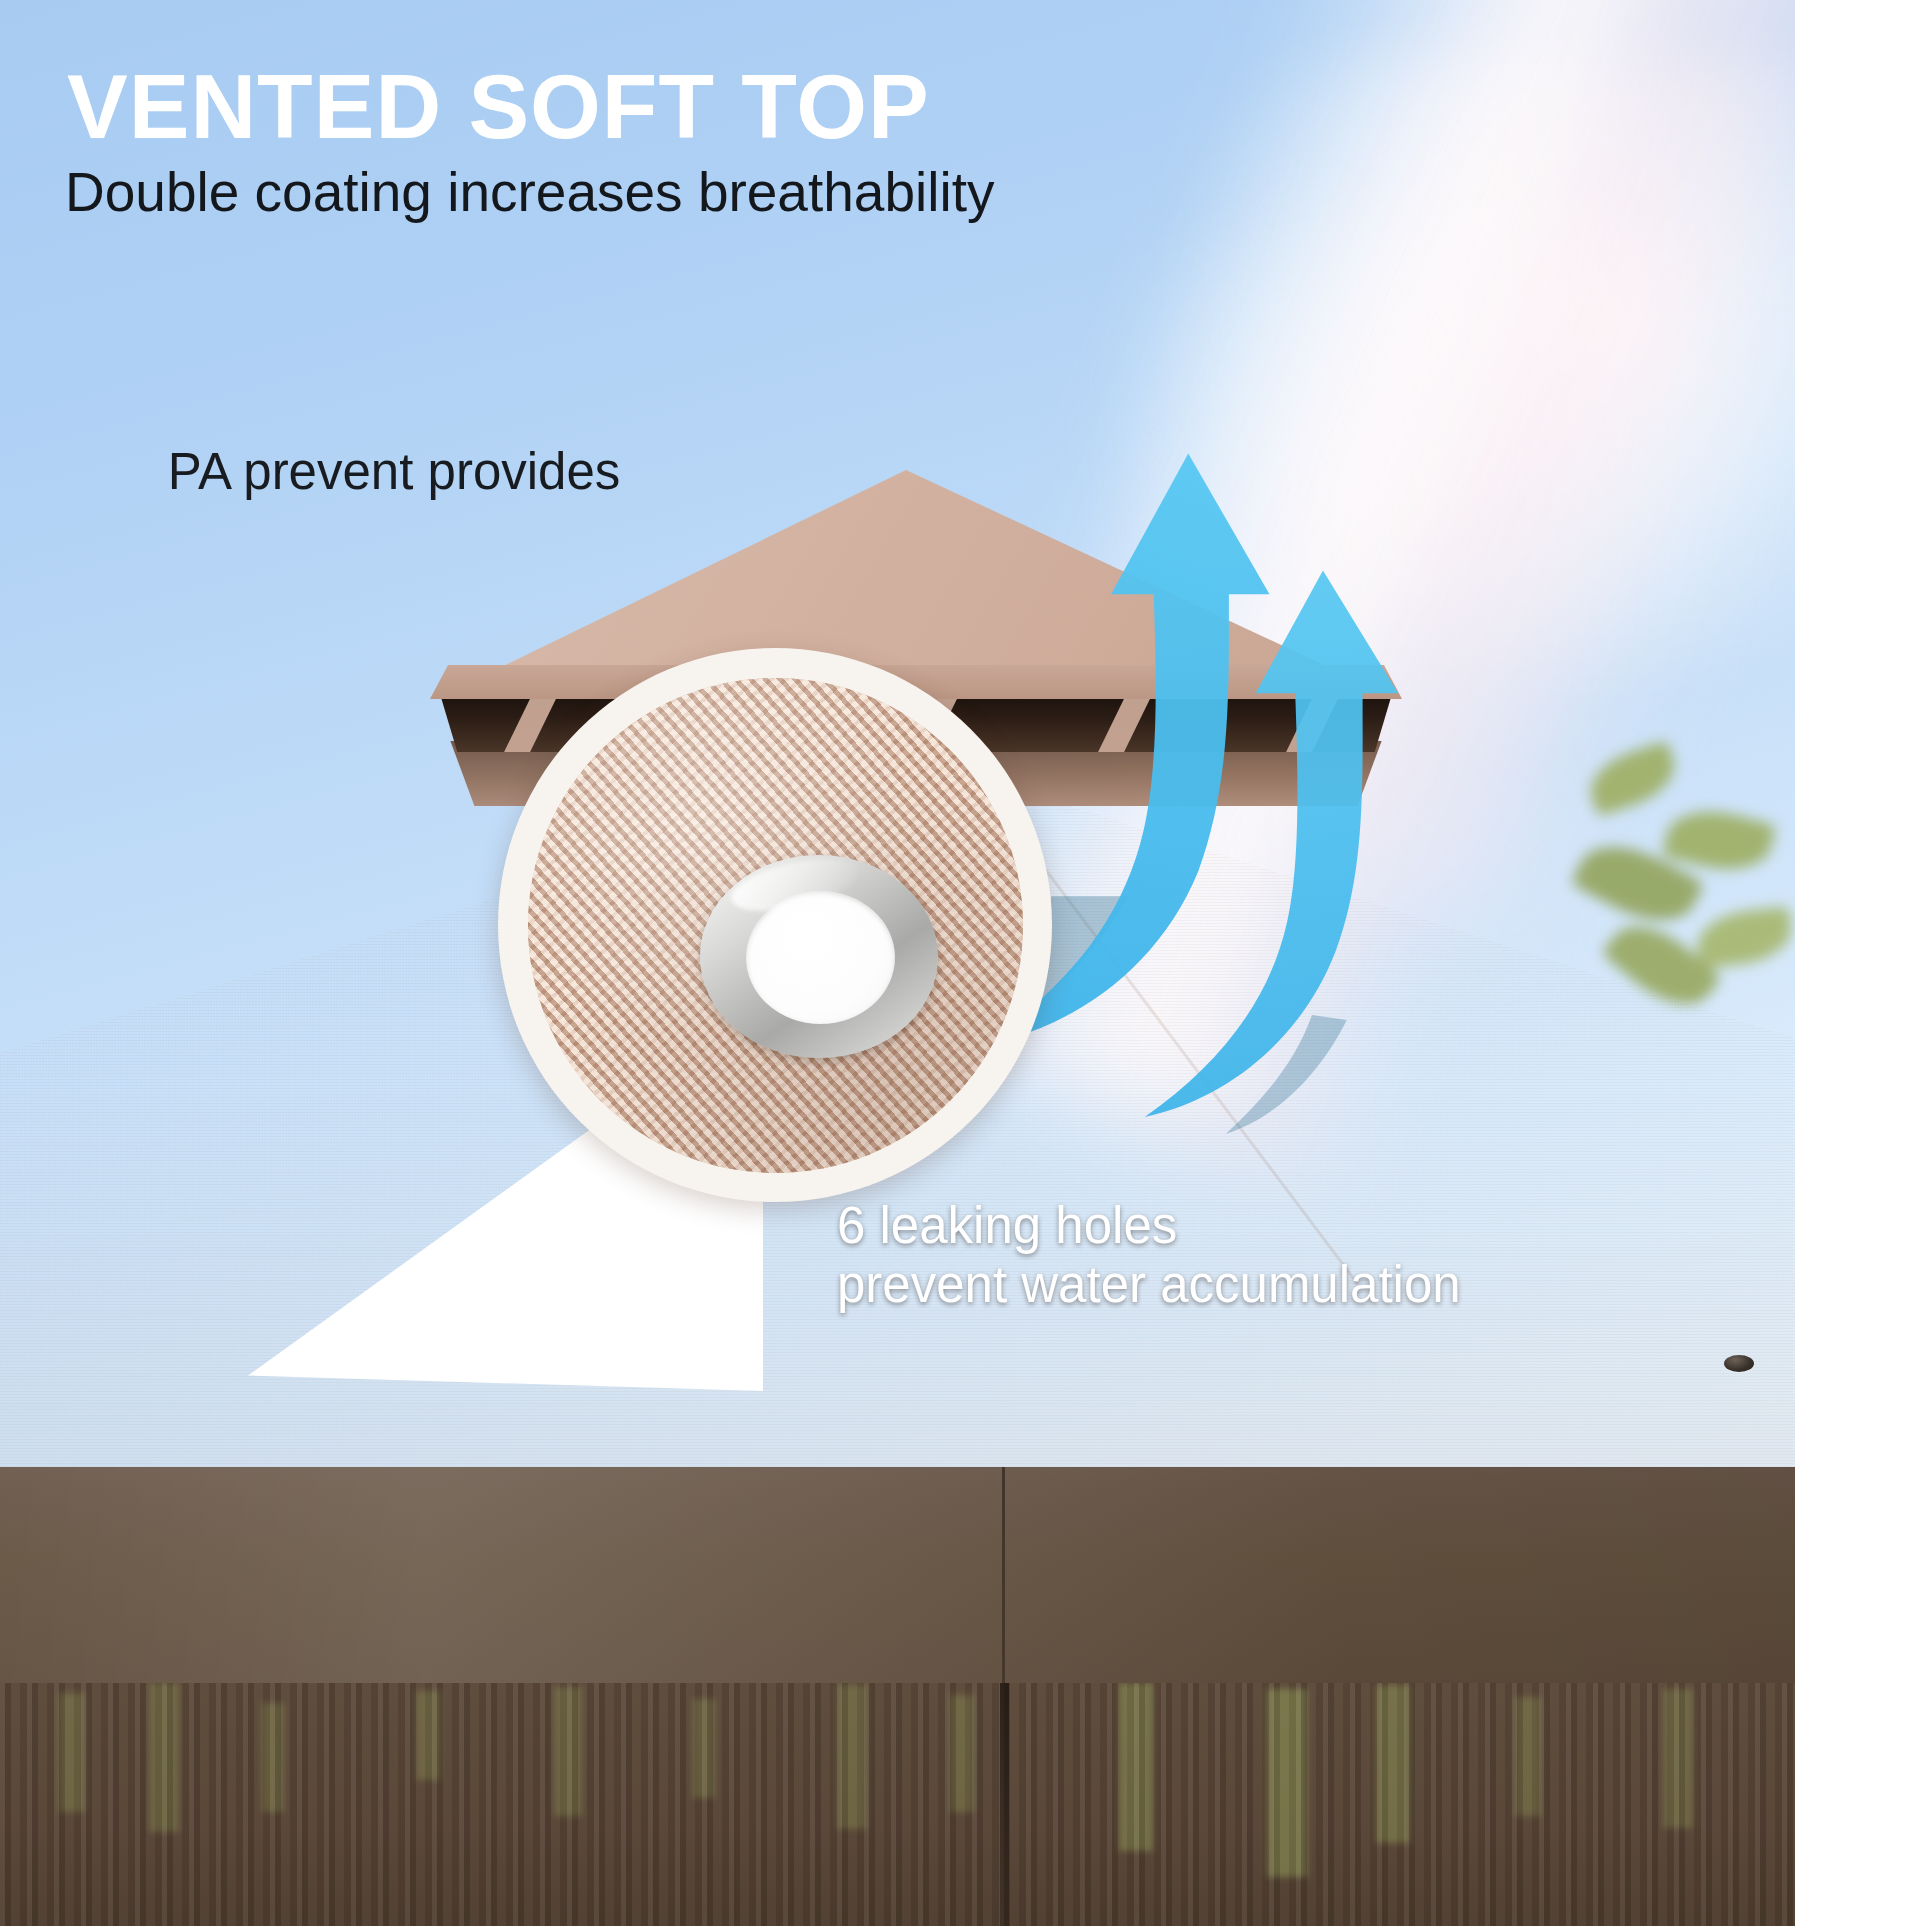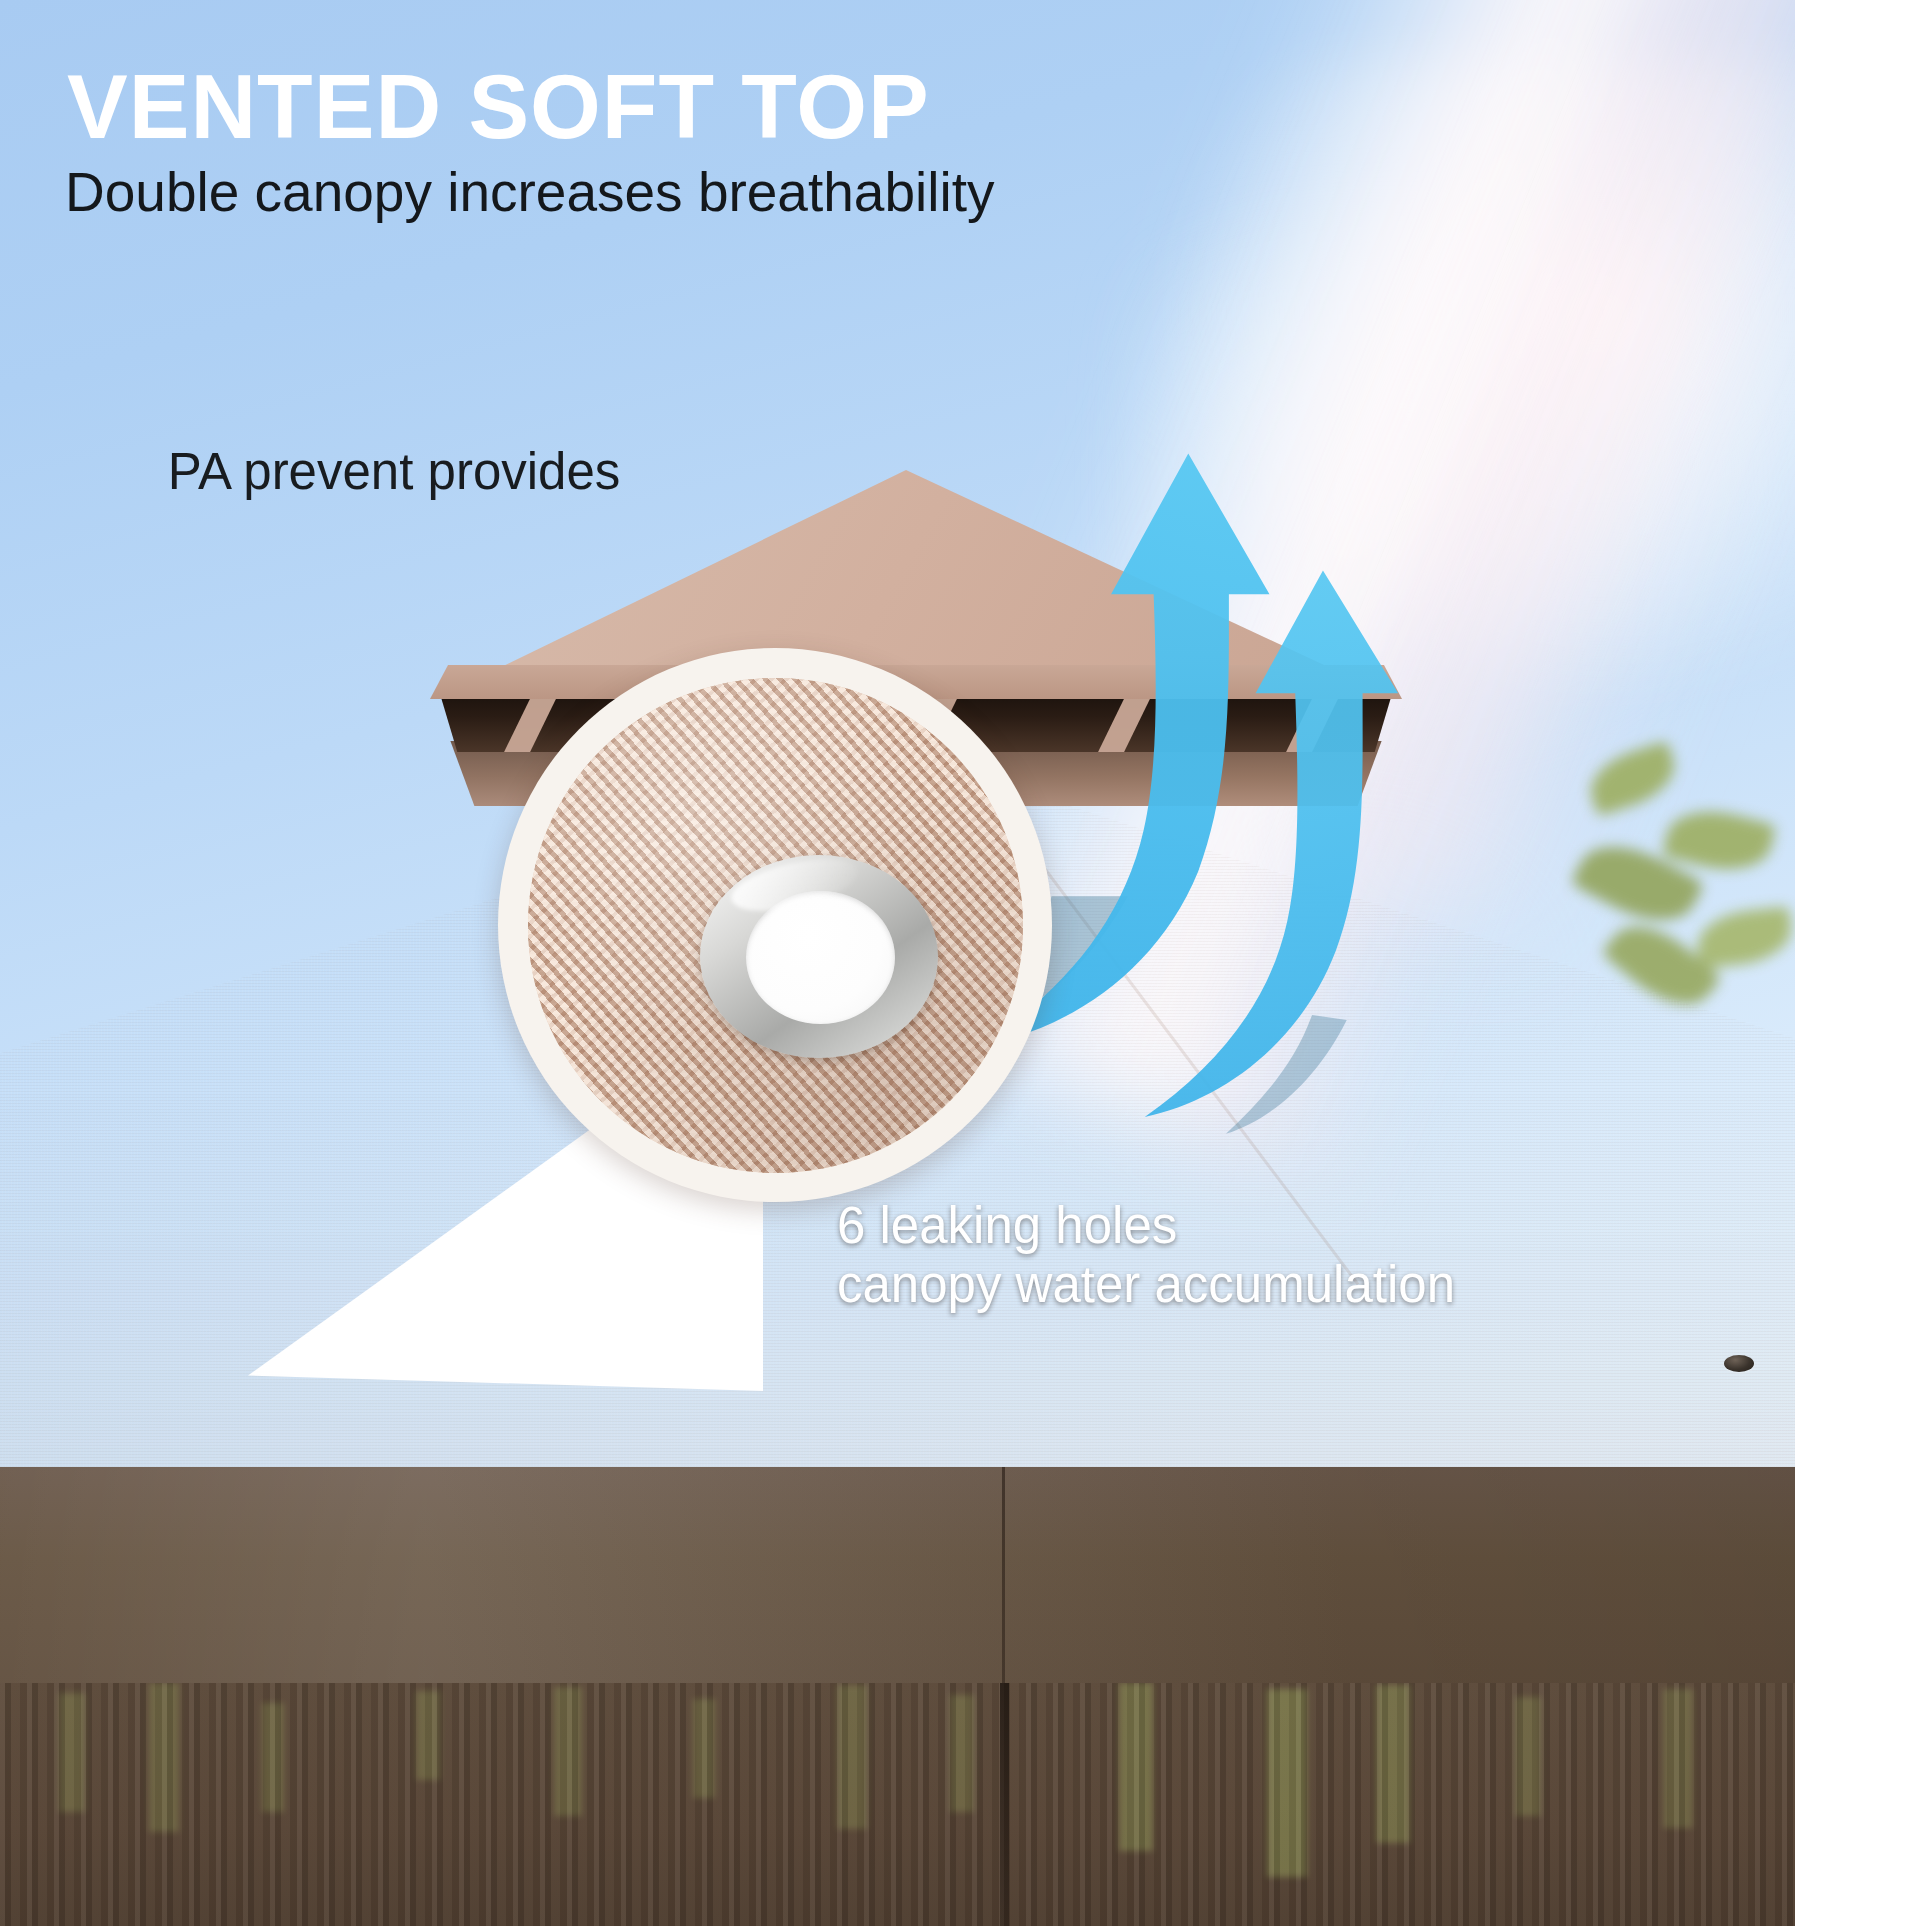--- a/index.html
+++ b/index.html
@@ -365,25 +365,25 @@
   <div class="mag-inner">
     <div class="mag-texture"></div>
     <div class="mag-tex-shade"></div>
   </div>
   <div class="grommet-outer"></div>
   <div class="grommet-hole"></div>
   <div class="grommet-gloss"></div>
 
   <div class="headline">VENTED SOFT TOP</div>
 
-  <div class="subhead">Double canopy increases breathability</div>
+  <div class="subhead">Double coating increases breathability</div>
 
   <div class="pa-text">
     <div>PA prevent provides</div>
   </div>
 
   <div class="holes-text">
     <div>6 leaking holes</div>
-    <div class="l2">canopy water accumulation</div>
+    <div class="l2">prevent water accumulation</div>
   </div>
 
 </div>
 
 
 </body></html>

